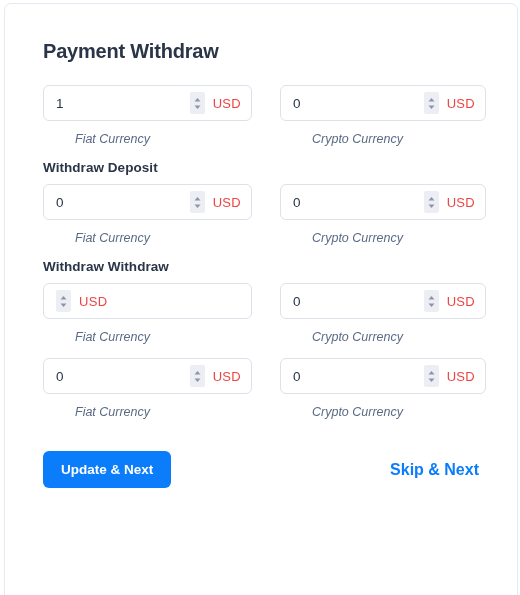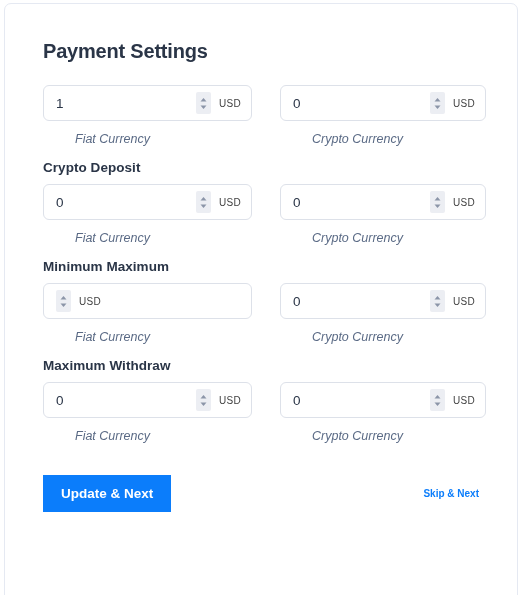--- a/index.html
+++ b/index.html
@@ -92,22 +92,22 @@
     align-items: center;
     justify-content: center;
     margin-right: 8px;
     cursor: pointer;
   }
   .stepper svg {
     display: block;
   }
   .suffix {
     flex: none;
-    font-size: 10px;
-    color: #404040;
+    font-size: 13px;
+    color: #ef4444;
     letter-spacing: 0.3px;
   }
   .helper {
     font-size: 12.5px;
     font-style: italic;
     color: #5a6a85;
     margin-top: 11px;
     margin-left: 32px;
   }
   .actions {
@@ -116,41 +116,41 @@
     justify-content: space-between;
     margin-top: 32px;
     padding-bottom: 34px;
   }
   .btn-primary {
     background: #0b7dfb;
     color: #ffffff;
     font-size: 13.5px;
     font-weight: bold;
     border: none;
-    border-radius: 0;
+    border-radius: 6px;
     padding: 0 18px;
     height: 37px;
     cursor: pointer;
     font-family: "Liberation Sans", sans-serif;
   }
   .link-skip {
     color: #0b7dfb;
-    font-size: 10px;
+    font-size: 16px;
     font-weight: bold;
     text-decoration: none;
     cursor: pointer;
   }
 </style>
 </head>
 <body>
 
 <div class="card">
   <div class="card-body">
 
-    <h1 class="page-title">Payment Settings</h1>
+    <h1 class="page-title">Payment Withdraw</h1>
 
     <div class="row">
       <div class="cols">
         <div class="col-left">
           <div class="input-wrap">
             <input class="input-value" type="text" value="1" style="">
             <span class="stepper">
               <svg width="9" height="13" viewBox="0 0 9 13" fill="none" xmlns="http://www.w3.org/2000/svg">
                 <path d="M4.5 1 L7.5 4.5 L1.5 4.5 Z" fill="#8b95a8"></path>
                 <path d="M4.5 12 L7.5 8.5 L1.5 8.5 Z" fill="#8b95a8"></path>
@@ -171,86 +171,85 @@
               </svg>
             </span>
             <span class="suffix">USD</span>
           </div>
           <div class="helper">Crypto Currency</div>
         </div>
       </div>
     </div>
 
     <div class="row">
-      <div class="field-label">Crypto Deposit</div>
-      <div class="cols">
-        <div class="col-left">
-          <div class="input-wrap">
-            <input class="input-value" type="text" value="0" style="">
-            <span class="stepper">
-              <svg width="9" height="13" viewBox="0 0 9 13" fill="none" xmlns="http://www.w3.org/2000/svg">
-                <path d="M4.5 1 L7.5 4.5 L1.5 4.5 Z" fill="#8b95a8"></path>
-                <path d="M4.5 12 L7.5 8.5 L1.5 8.5 Z" fill="#8b95a8"></path>
-              </svg>
-            </span>
-            <span class="suffix">USD</span>
-          </div>
-          <div class="helper">Fiat Currency</div>
-        </div>
-        <div class="col-gap"></div>
-        <div class="col-right">
-          <div class="input-wrap">
-            <input class="input-value" type="text" value="0" style="">
-            <span class="stepper">
-              <svg width="9" height="13" viewBox="0 0 9 13" fill="none" xmlns="http://www.w3.org/2000/svg">
-                <path d="M4.5 1 L7.5 4.5 L1.5 4.5 Z" fill="#8b95a8"></path>
-                <path d="M4.5 12 L7.5 8.5 L1.5 8.5 Z" fill="#8b95a8"></path>
-              </svg>
-            </span>
-            <span class="suffix">USD</span>
-          </div>
-          <div class="helper">Crypto Currency</div>
-        </div>
-      </div>
-    </div>
-
-    <div class="row">
-      <div class="field-label">Minimum Maximum</div>
-      <div class="cols">
-        <div class="col-left">
-          <div class="input-wrap">
-            <span class="stepper">
-              <svg width="9" height="13" viewBox="0 0 9 13" fill="none" xmlns="http://www.w3.org/2000/svg">
-                <path d="M4.5 1 L7.5 4.5 L1.5 4.5 Z" fill="#8b95a8"></path>
-                <path d="M4.5 12 L7.5 8.5 L1.5 8.5 Z" fill="#8b95a8"></path>
-              </svg>
-            </span>
-            <span class="suffix">USD</span>
-          </div>
-          <div class="helper">Fiat Currency</div>
-        </div>
-        <div class="col-gap"></div>
-        <div class="col-right">
-          <div class="input-wrap">
-            <input class="input-value" type="text" value="0" style="">
-            <span class="stepper">
-              <svg width="9" height="13" viewBox="0 0 9 13" fill="none" xmlns="http://www.w3.org/2000/svg">
-                <path d="M4.5 1 L7.5 4.5 L1.5 4.5 Z" fill="#8b95a8"></path>
-                <path d="M4.5 12 L7.5 8.5 L1.5 8.5 Z" fill="#8b95a8"></path>
-              </svg>
-            </span>
-            <span class="suffix">USD</span>
-          </div>
-          <div class="helper">Crypto Currency</div>
-        </div>
-      </div>
-    </div>
-
-    <div class="row">
-      <div class="field-label">Maximum Withdraw</div>
+      <div class="field-label">Withdraw Deposit</div>
+      <div class="cols">
+        <div class="col-left">
+          <div class="input-wrap">
+            <input class="input-value" type="text" value="0" style="">
+            <span class="stepper">
+              <svg width="9" height="13" viewBox="0 0 9 13" fill="none" xmlns="http://www.w3.org/2000/svg">
+                <path d="M4.5 1 L7.5 4.5 L1.5 4.5 Z" fill="#8b95a8"></path>
+                <path d="M4.5 12 L7.5 8.5 L1.5 8.5 Z" fill="#8b95a8"></path>
+              </svg>
+            </span>
+            <span class="suffix">USD</span>
+          </div>
+          <div class="helper">Fiat Currency</div>
+        </div>
+        <div class="col-gap"></div>
+        <div class="col-right">
+          <div class="input-wrap">
+            <input class="input-value" type="text" value="0" style="">
+            <span class="stepper">
+              <svg width="9" height="13" viewBox="0 0 9 13" fill="none" xmlns="http://www.w3.org/2000/svg">
+                <path d="M4.5 1 L7.5 4.5 L1.5 4.5 Z" fill="#8b95a8"></path>
+                <path d="M4.5 12 L7.5 8.5 L1.5 8.5 Z" fill="#8b95a8"></path>
+              </svg>
+            </span>
+            <span class="suffix">USD</span>
+          </div>
+          <div class="helper">Crypto Currency</div>
+        </div>
+      </div>
+    </div>
+
+    <div class="row">
+      <div class="field-label">Withdraw Withdraw</div>
+      <div class="cols">
+        <div class="col-left">
+          <div class="input-wrap">
+            <span class="stepper">
+              <svg width="9" height="13" viewBox="0 0 9 13" fill="none" xmlns="http://www.w3.org/2000/svg">
+                <path d="M4.5 1 L7.5 4.5 L1.5 4.5 Z" fill="#8b95a8"></path>
+                <path d="M4.5 12 L7.5 8.5 L1.5 8.5 Z" fill="#8b95a8"></path>
+              </svg>
+            </span>
+            <span class="suffix">USD</span>
+          </div>
+          <div class="helper">Fiat Currency</div>
+        </div>
+        <div class="col-gap"></div>
+        <div class="col-right">
+          <div class="input-wrap">
+            <input class="input-value" type="text" value="0" style="">
+            <span class="stepper">
+              <svg width="9" height="13" viewBox="0 0 9 13" fill="none" xmlns="http://www.w3.org/2000/svg">
+                <path d="M4.5 1 L7.5 4.5 L1.5 4.5 Z" fill="#8b95a8"></path>
+                <path d="M4.5 12 L7.5 8.5 L1.5 8.5 Z" fill="#8b95a8"></path>
+              </svg>
+            </span>
+            <span class="suffix">USD</span>
+          </div>
+          <div class="helper">Crypto Currency</div>
+        </div>
+      </div>
+    </div>
+
+    <div class="row">
       <div class="cols">
         <div class="col-left">
           <div class="input-wrap">
             <input class="input-value" type="text" value="0" style="">
             <span class="stepper">
               <svg width="9" height="13" viewBox="0 0 9 13" fill="none" xmlns="http://www.w3.org/2000/svg">
                 <path d="M4.5 1 L7.5 4.5 L1.5 4.5 Z" fill="#8b95a8"></path>
                 <path d="M4.5 12 L7.5 8.5 L1.5 8.5 Z" fill="#8b95a8"></path>
               </svg>
             </span>

